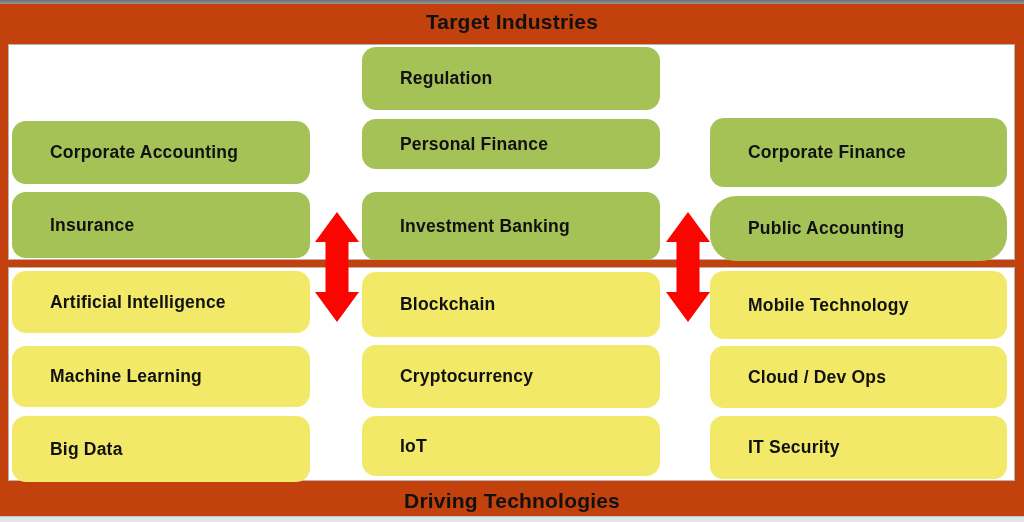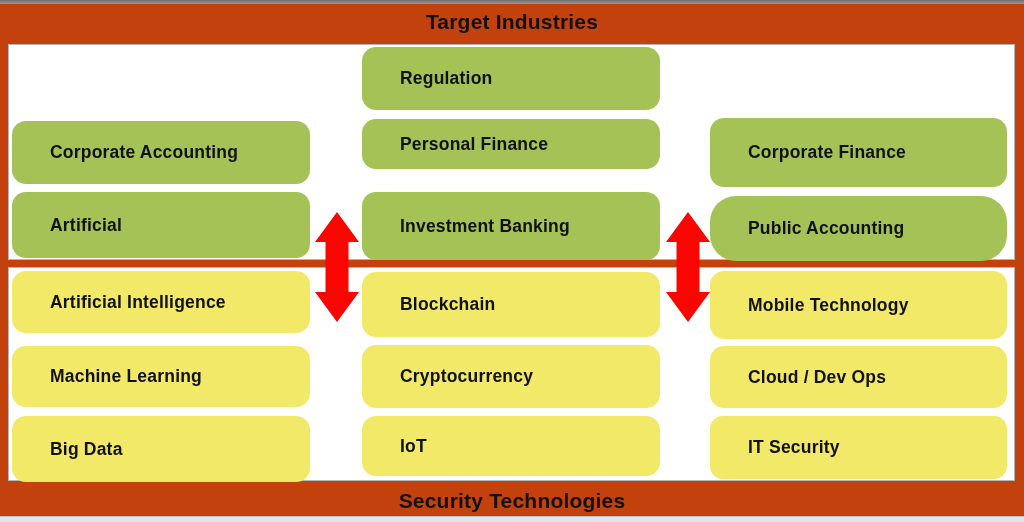--- a/index.html
+++ b/index.html
@@ -83,21 +83,21 @@
 
   <div class="top-bar"></div>
 
   <div class="diagram-title title-top">Target Industries</div>
 
   <div class="group-container container-industries">
     <div class="node node-industry" style="left:353px; top:2px;   width:298px; height:63px;">Regulation</div>
     <div class="node node-industry" style="left:3px;   top:76px;  width:298px; height:63px;">Corporate Accounting</div>
     <div class="node node-industry" style="left:353px; top:74px;  width:298px; height:50px;">Personal Finance</div>
     <div class="node node-industry" style="left:701px; top:73px;  width:297px; height:69px;">Corporate Finance</div>
-    <div class="node node-industry" style="left:3px;   top:147px; width:298px; height:66px;">Artificial</div>
+    <div class="node node-industry" style="left:3px;   top:147px; width:298px; height:66px;">Insurance</div>
     <div class="node node-industry" style="left:353px; top:147px; width:298px; height:68px;">Investment Banking</div>
     <div class="node node-industry" style="left:701px; top:151px; width:297px; height:65px;border-radius:26px;">Public Accounting</div>
   </div>
 
   <div class="group-container container-technologies">
     <div class="node node-technology" style="left:3px;   top:3px;   width:298px; height:62px;">Artificial Intelligence</div>
     <div class="node node-technology" style="left:353px; top:4px;   width:298px; height:65px;">Blockchain</div>
     <div class="node node-technology" style="left:701px; top:3px;   width:297px; height:68px;">Mobile Technology</div>
     <div class="node node-technology" style="left:3px;   top:78px;  width:298px; height:61px;">Machine Learning</div>
     <div class="node node-technology" style="left:353px; top:77px;  width:298px; height:63px;">Cryptocurrency</div>
@@ -107,17 +107,17 @@
     <div class="node node-technology" style="left:701px; top:148px; width:297px; height:63px;border-radius:13px;">IT Security</div>
   </div>
 
   <svg class="link-arrow arrow-1" viewBox="0 0 44 110" aria-hidden="true">
     <path d="M22 0 L44 30 L33.5 30 L33.5 80 L44 80 L22 110 L0 80 L10.5 80 L10.5 30 L0 30 Z" fill="#fb0500"></path>
   </svg>
   <svg class="link-arrow arrow-2" viewBox="0 0 44 110" aria-hidden="true">
     <path d="M22 0 L44 30 L33.5 30 L33.5 80 L44 80 L22 110 L0 80 L10.5 80 L10.5 30 L0 30 Z" fill="#fb0500"></path>
   </svg>
 
-  <div class="diagram-title title-bottom">Security Technologies</div>
+  <div class="diagram-title title-bottom">Driving Technologies</div>
 
   <div class="bottom-bar"></div>
 
 </div>
 
 </body></html>

